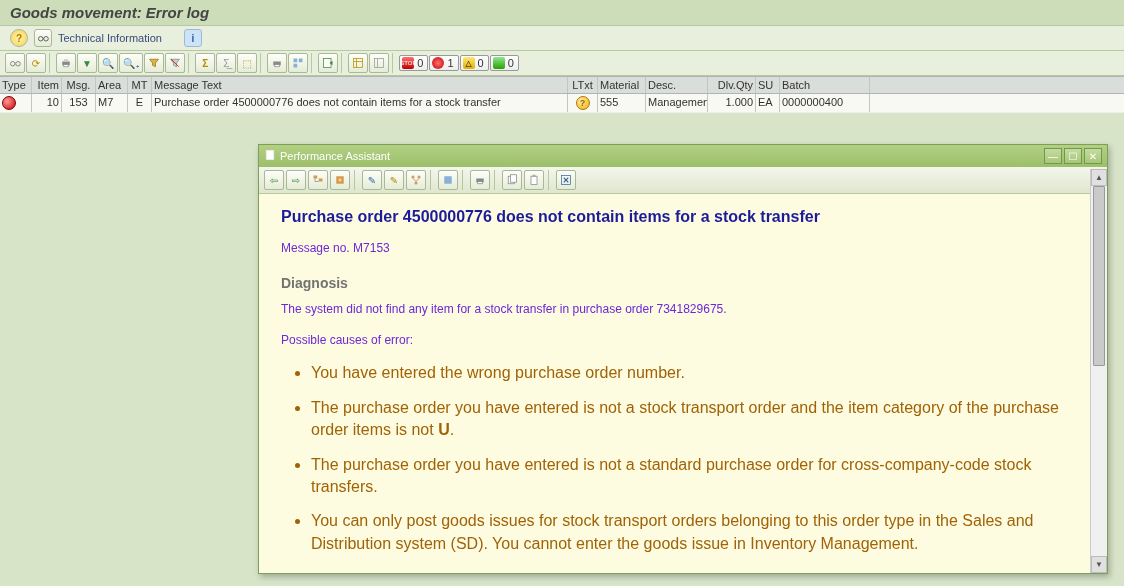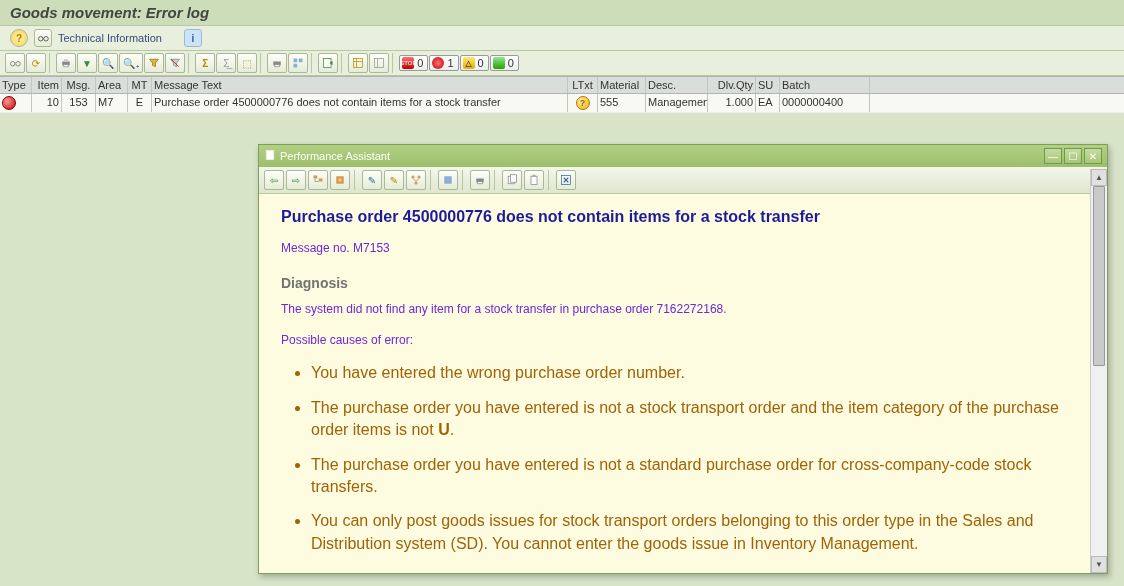--- a/index.html
+++ b/index.html
@@ -268,21 +268,21 @@
           <line x1="5" y1="5" x2="11" y2="11" stroke="#3a6aa8" stroke-width="1.5"></line>
           <line x1="11" y1="5" x2="5" y2="11" stroke="#3a6aa8" stroke-width="1.5"></line>
         </svg>
       </span>
   </div>
   <div class="dlg-content">
     <div class="dlg-scroll">
       <h2>Purchase order 4500000776 does not contain items for a stock transfer</h2>
       <p>Message no. M7153</p>
       <h3>Diagnosis</h3>
-      <p>The system did not find any item for a stock transfer in purchase order 7162272168.</p>
+      <p>The system did not find any item for a stock transfer in purchase order 7341829675.</p>
       <p>Possible causes of error:</p>
       <ul id="causes-list">
           <li>You have entered the wrong purchase order number.</li>
           <li>The purchase order you have entered is not a stock transport order and the item category of the purchase order items is not <b>U</b>.</li>
           <li>The purchase order you have entered is not a standard purchase order for cross-company-code stock transfers.</li>
           <li>You can only post goods issues for stock transport orders belonging to this order type in the Sales and Distribution system (SD). You cannot enter the goods issue in Inventory Management.</li>
         </ul>
     </div>
   </div>
   <div class="scrollbar">

